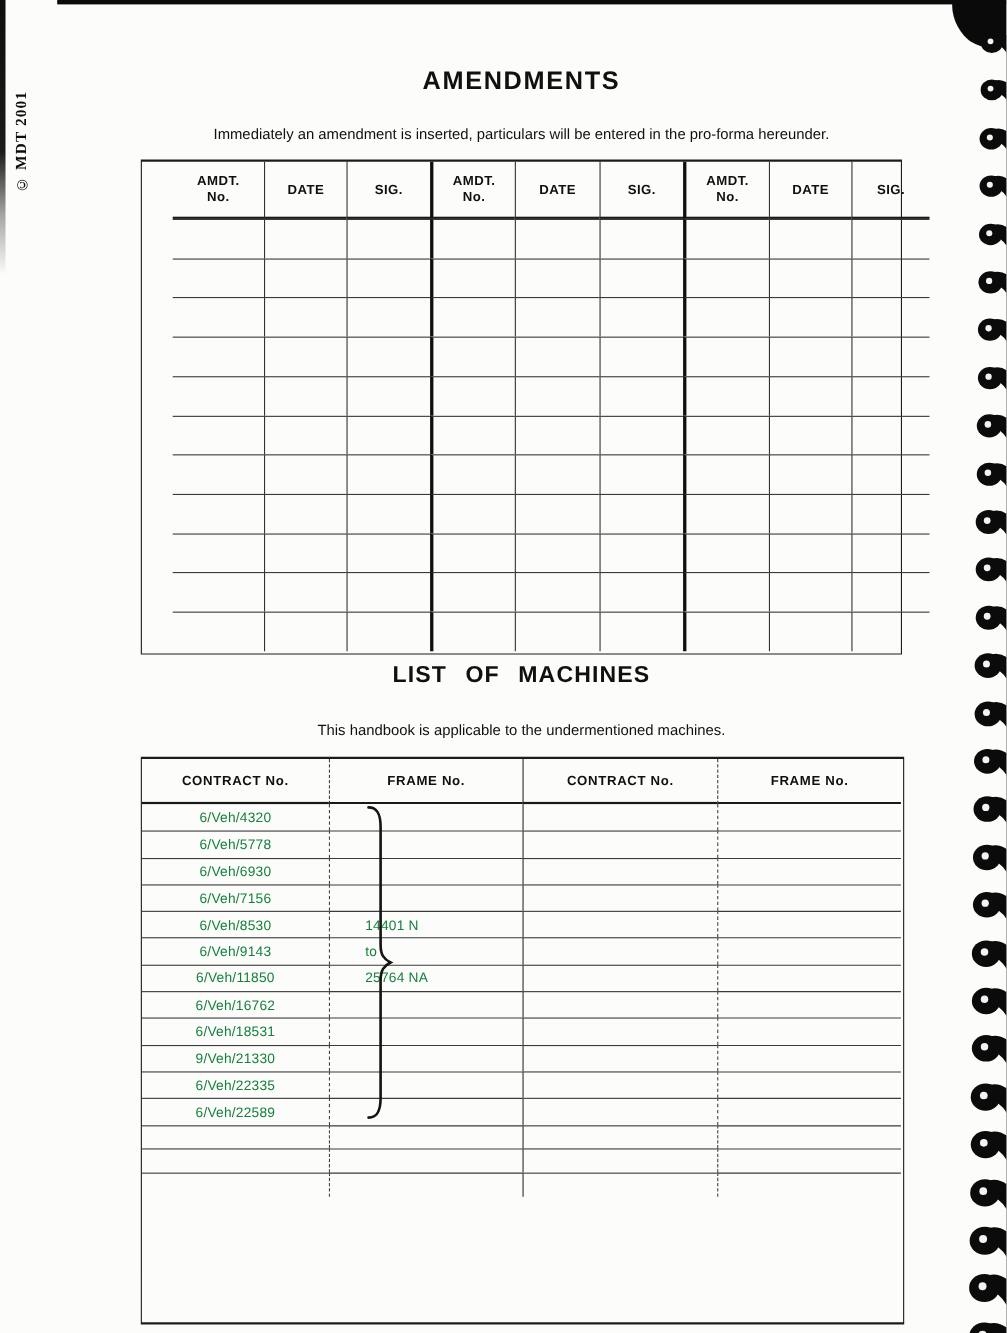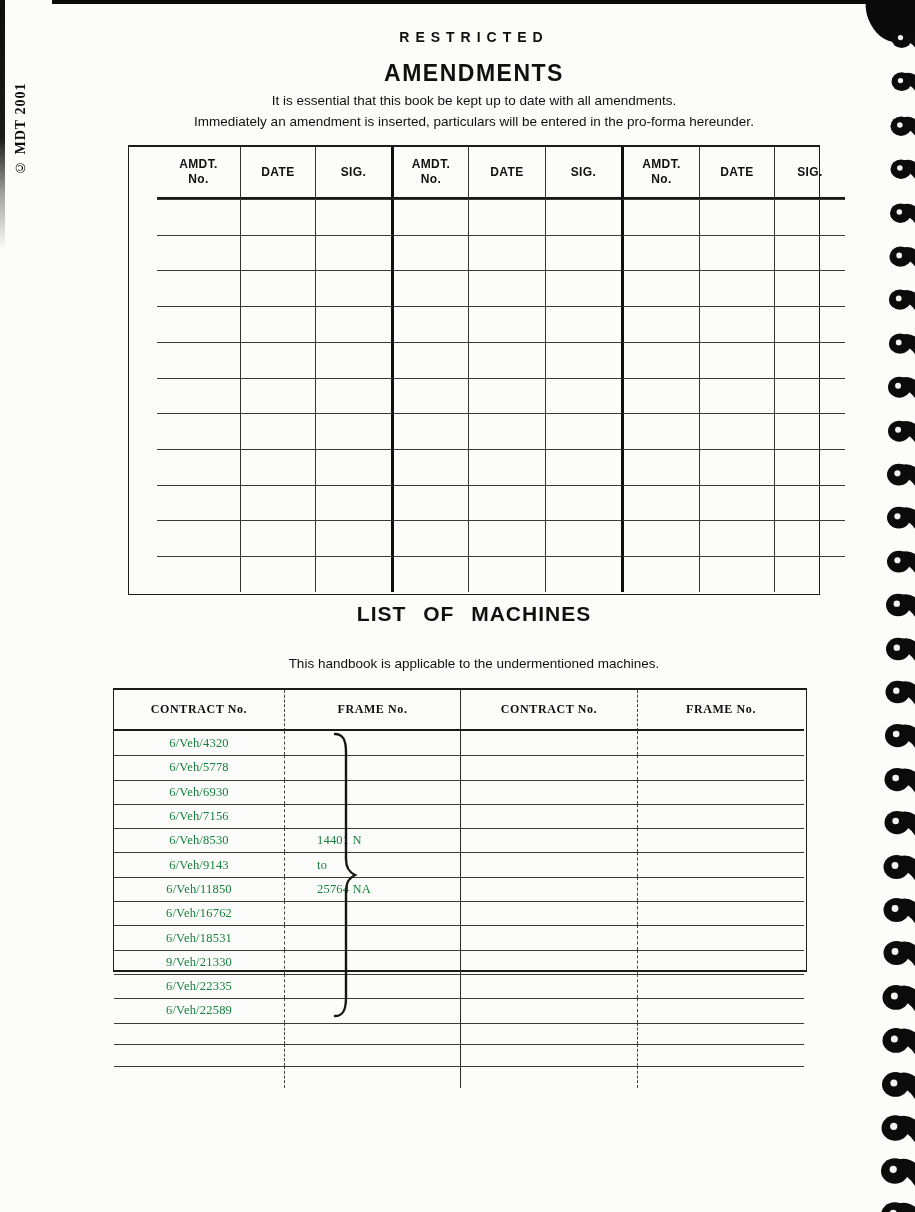--- a/index.html
+++ b/index.html
@@ -44,26 +44,25 @@
     display:flex;flex-direction:column;align-items:center;justify-content:center;
     font-size:12px;font-weight:bold;letter-spacing:.4px;line-height:1.25;
     border-bottom:2px solid #191919;
   }
   .amd-table .bcell{}
   .amd-table .bL{border-left:1px solid #333;}
   .amd-table .thickL{border-left:3px solid #0f0f0f;}
   .amd-table .bT{border-top:1px solid #3a3a3a;}
   
   .mac-table{
-    position:absolute;left:113px;top:688px;width:694px;height:284px;
+    position:absolute;left:128px;top:688px;width:694px;height:516px;
     box-sizing:border-box;border:1.5px solid #1c1c1c;border-top-width:2px;border-bottom-width:2px;
     display:grid;
     grid-template-columns:170px 176px 177px 167px;
     grid-template-rows:41px repeat(12, 24.3px) repeat(3, 21.8px);
-    font-family:Liberation Serif, serif;
   }
   .mac-table .hcell{
     display:flex;align-items:center;justify-content:center;
     font-size:12px;font-weight:bold;letter-spacing:.6px;
     border-bottom:2px solid #191919;
   }
   .mac-table .bcell{
     display:flex;align-items:center;justify-content:center;
     font-size:12.5px;letter-spacing:.2px;color:#15803d;
   }
@@ -79,23 +78,21 @@
 
 <div class="page">
 
   <div class="top-scanline"></div>
   <div class="left-scan-edge"></div>
   <svg class="corner-shadow" width="72" height="50" viewBox="0 0 72 50">
     <path d="M72 0 L72 34 C 63 45, 48 45, 37 36 C 27 27, 21 13, 23 0 Z" fill="#0a0a0a"></path>
   </svg>
   <div class="stamp">© MDT 2001</div>
 
-  <div class="contentband restricted">RESTRICTED</div>
   <div class="contentband amd-title">AMENDMENTS</div>
-  <div class="contentband intro1">It is essential that this book be kept up to date with all amendments.</div>
   <div class="contentband intro2">Immediately an amendment is inserted, particulars will be entered in the pro-forma hereunder.</div>
 
   <div class="amd-table" id="amd-grid">
       <div class="hcell">
         <div class="">AMDT.</div>
         <div class="">No.</div>
       </div>
       <div class="hcell bL">DATE</div>
       <div class="hcell bL">SIG.</div>
       <div class="hcell thickL">

